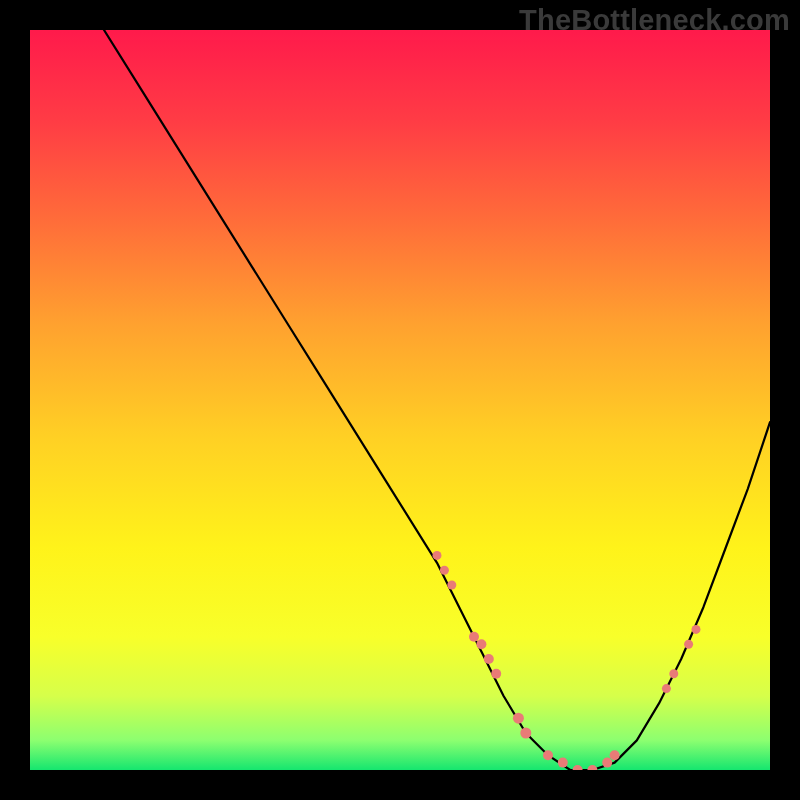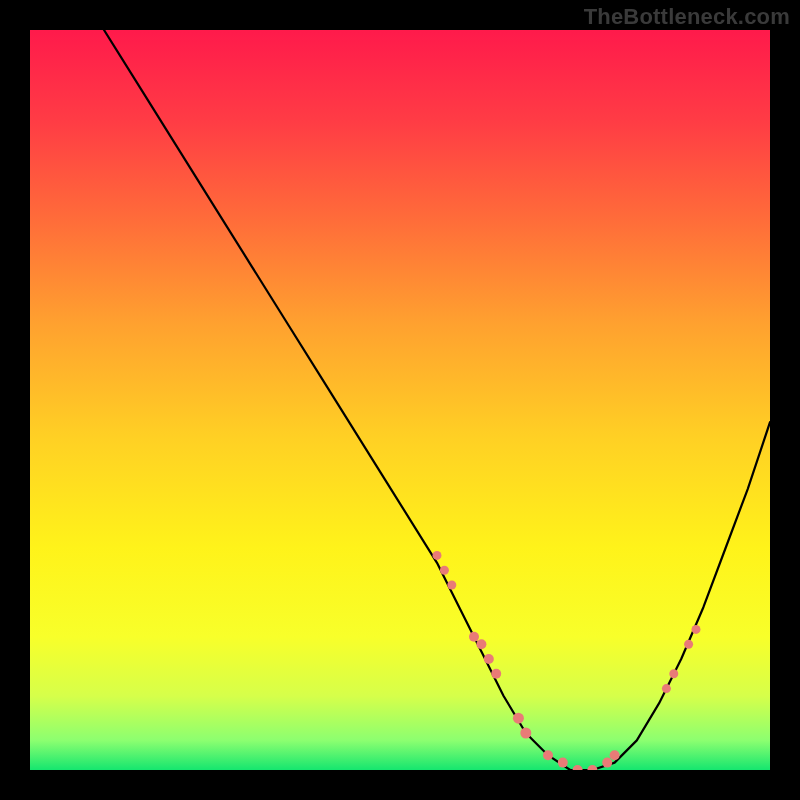--- a/index.html
+++ b/index.html
@@ -15,21 +15,21 @@
     position: relative;
     width: 800px;
     height: 800px;
     background: #000;
   }
   .watermark {
     position: absolute;
     top: 4px;
     right: 10px;
     color: #3a3a3a;
-    font-size: 22px;
+    font-size: 29px;
     font-weight: bold;
     letter-spacing: 0.2px;
     z-index: 10;
     user-select: none;
   }
   .plot {
     position: absolute;
     left: 30px;
     top: 30px;
     width: 740px;

